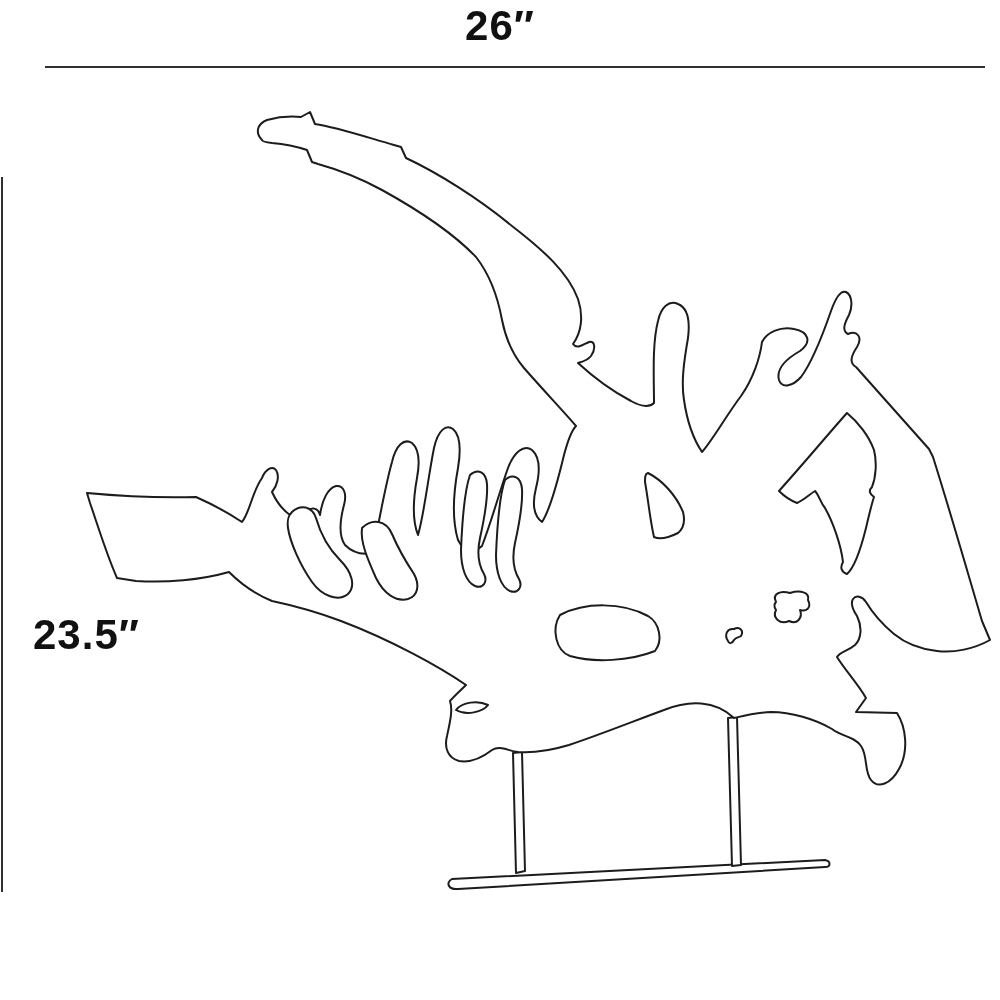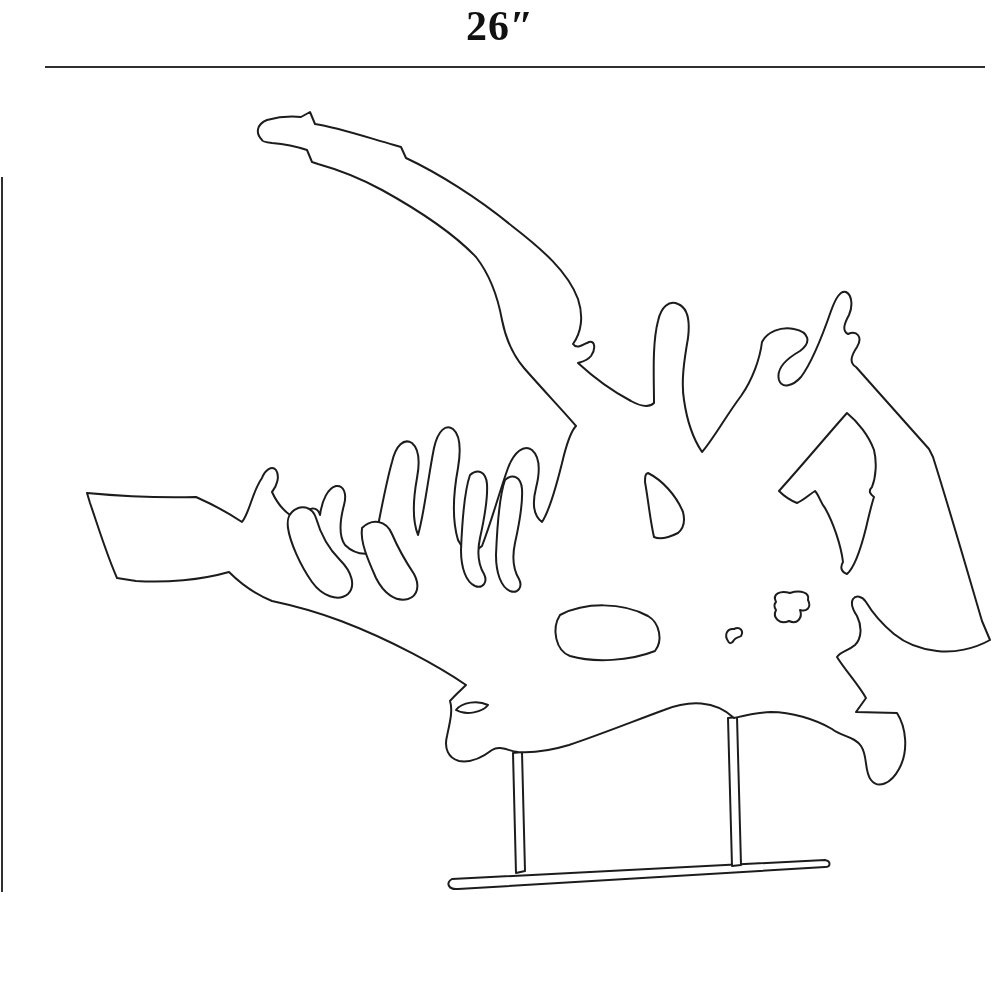--- a/index.html
+++ b/index.html
@@ -1,21 +1,21 @@
 <!DOCTYPE html>
 <html><head>
 <meta charset="utf-8">
 <style>
   html,body{margin:0;padding:0;background:#ffffff;}
   .canvas{
     position:relative;
     width:1000px;height:892px;
     background:#ffffff;
     overflow:hidden;
-    font-family:Liberation Serif, serif;
+    font-family:Liberation Sans, sans-serif;
   }
   .dim-label{
     position:absolute;
     color:#111111;
     font-weight:600;
     font-size:42px;
     letter-spacing:1px;
     white-space:nowrap;
   }
   .label-width{ top:2px; left:0; width:1000px; text-align:center; }
@@ -30,20 +30,21 @@
 </head>
 <body>
 
 <div class="canvas">
 
   <div class="dim-line line-width"></div>
 
   <div class="dim-line line-height"></div>
 
   <div class="dim-label label-width">26″</div>
+  <div class="dim-label label-height">23.5″</div>
 
   <svg width="1000" height="1000" viewBox="0 0 1000 1000">
 
     <path class="stroke" d="M 452,879 L 825,860 C 831,861 831,867 825,867 L 458,889 C 449,890 445,883 452,879 Z"></path>
 
     <path class="stroke" d="M 513,753 L 522,752 L 525,871 L 516,873 Z"></path>
     <path class="stroke" d="M 728,718 L 737,717 L 741,865 L 732,866 Z"></path>
 
     <path class="stroke" d="
       M 262,140

